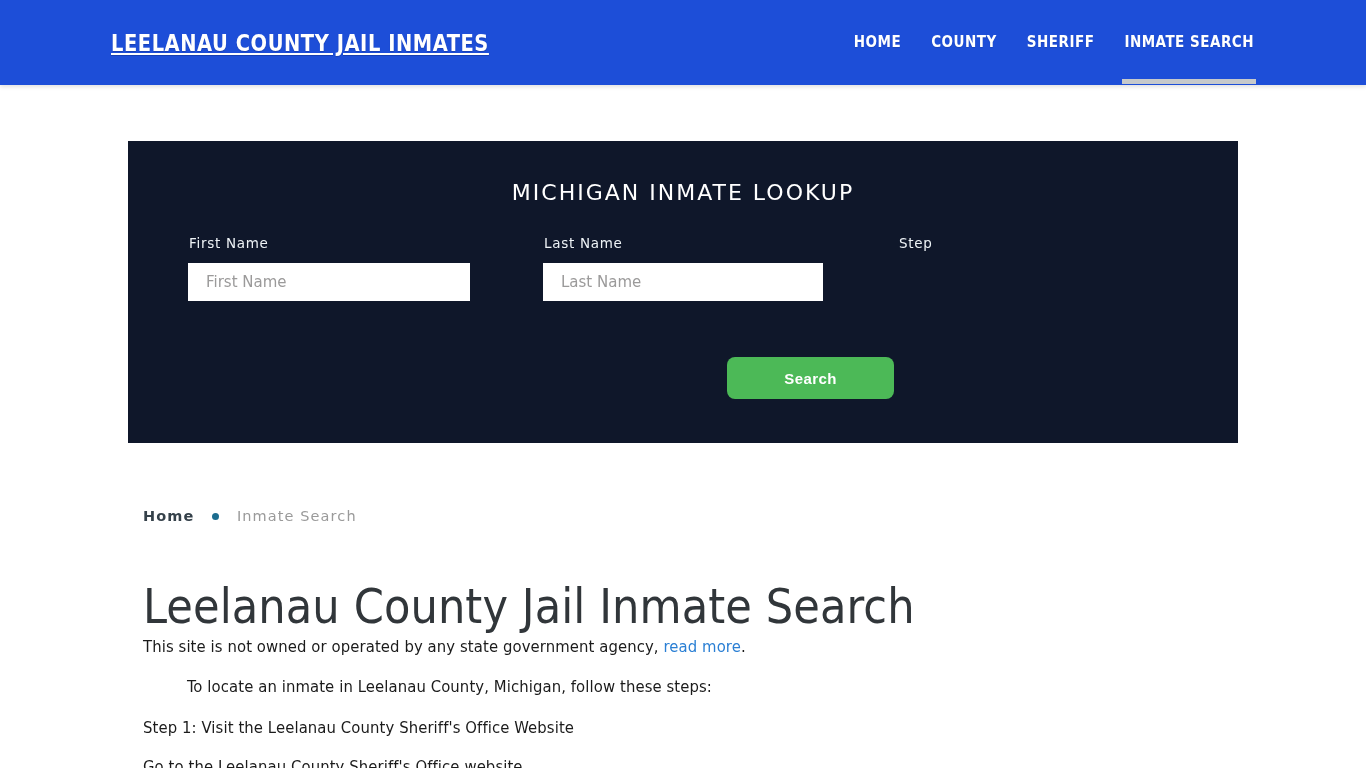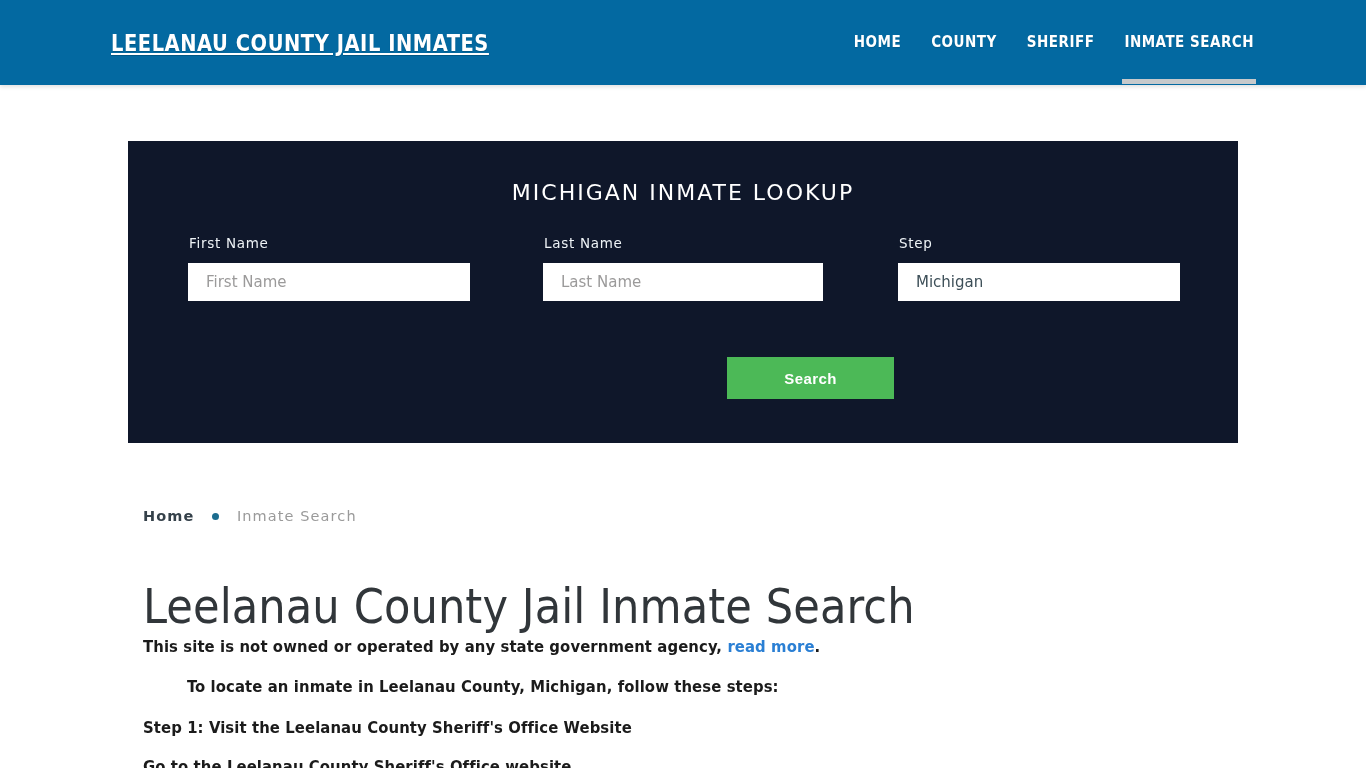--- a/index.html
+++ b/index.html
@@ -13,21 +13,21 @@
     background: #ffffff;
     font-family: "Liberation Sans", sans-serif;
     -webkit-font-smoothing: antialiased;
   }
 
   
   .site-header {
     position: relative;
     width: 1366px;
     height: 85px;
-    background: #0369a1;
+    background: #1d4ed8;
     box-shadow: 0 2px 4px rgba(0,0,0,0.12);
     box-sizing: border-box;
   }
   .header-inner {
     width: 1366px;
     height: 85px;
     position: relative;
   }
   .site-title {
     position: absolute;
@@ -147,21 +147,21 @@
     width: 167px;
     height: 42px;
     background: #4cb957;
     border: none;
     color: #ffffff;
     font-size: 15px;
     font-weight: bold;
     letter-spacing: 0.4px;
     font-family: "Liberation Sans", sans-serif;
     cursor: pointer;
-    border-radius: 0;
+    border-radius: 8px;
   }
 
   
   .content {
     position: absolute;
     left: 143px;
     top: 505px;
     width: 1100px;
   }
   .breadcrumb {
@@ -202,21 +202,21 @@
     letter-spacing: 0.1px;
     white-space: nowrap;
   }
 
   .body-text {
     position: absolute;
     left: 0;
     color: #1b1b1b;
     font-family: "Liberation Sans Narrow", "DejaVu Sans Condensed", "Liberation Sans", sans-serif;
     font-size: 16.5px;
-    font-weight: bold;
+    font-weight: normal;
     letter-spacing: 0.1px;
     white-space: nowrap;
     margin: 0;
   }
   .p-disclaimer { top: 132px; }
   .p-locate     { top: 172px; margin-left: 44px; }
   .p-step1      { top: 213px; }
   .p-goto       { top: 252px; }
 
   .inline-link {
@@ -249,21 +249,20 @@
       <input class="field-input" type="text" placeholder="First Name" style="">
     </div>
 
     <div class="field field-last">
       <label class="field-label">Last Name</label>
       <input class="field-input" type="text" placeholder="Last Name" style="">
     </div>
 
     <div class="field field-state">
       <label class="field-label">Step</label>
-      <input class="field-input" type="text" value="Michigan" style="">
     </div>
   </div>
 
   <button class="search-button">Search</button>
 </section>
 
 <main class="content">
   <div class="breadcrumb">
     <a class="crumb-home" href="#">Home</a>
     <span class="crumb-sep"></span>

